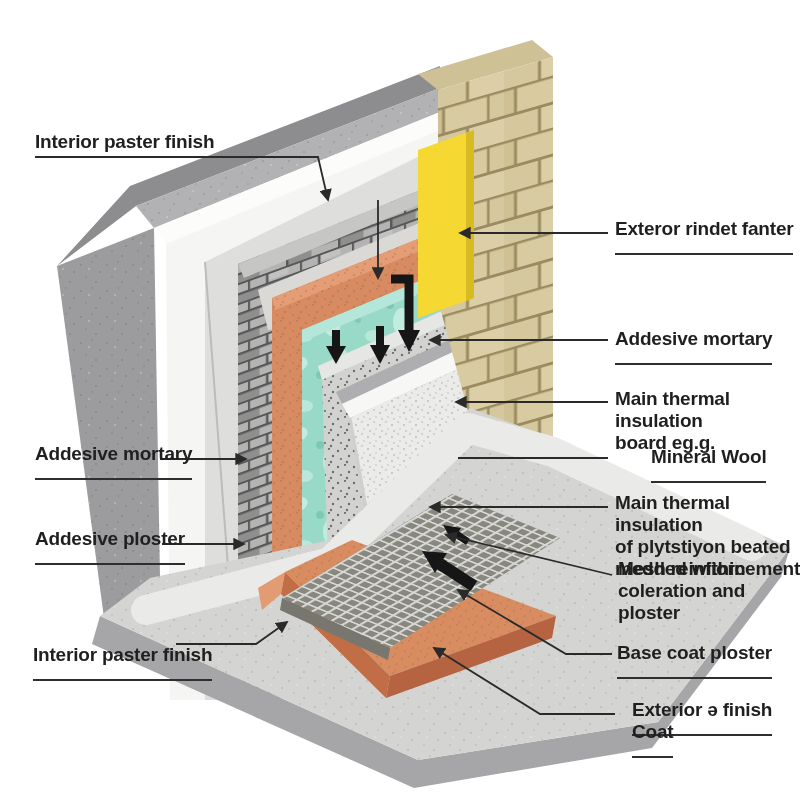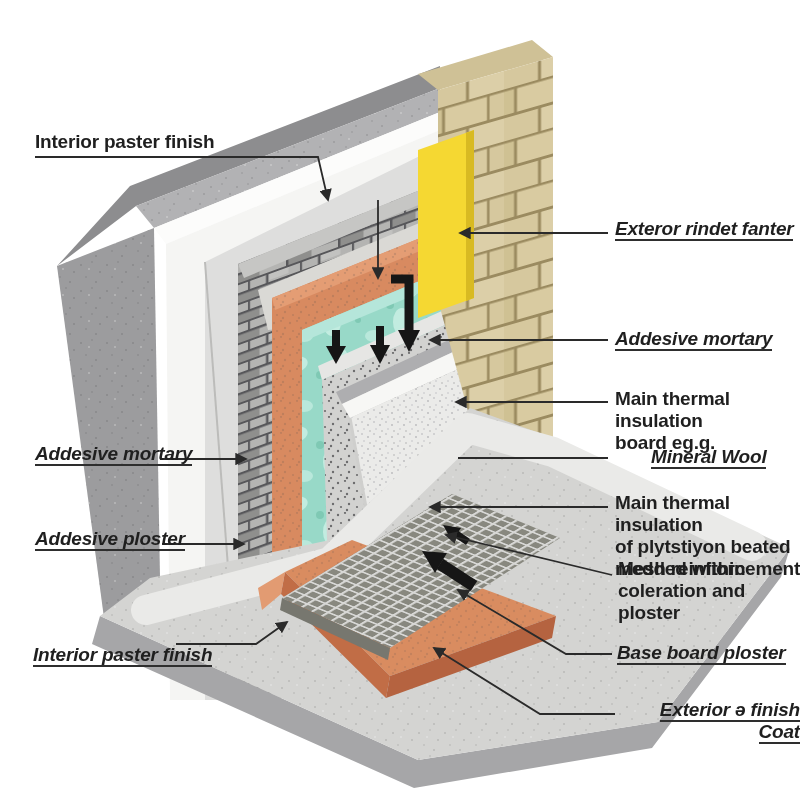--- a/index.html
+++ b/index.html
@@ -1,21 +1,21 @@
 <!DOCTYPE html>
 <html><head>
 <meta charset="utf-8">
 <style>
   html,body{margin:0;padding:0;background:#ffffff;}
   #stage{position:relative;width:800px;height:800px;background:#ffffff;overflow:hidden;
          font-family:"Liberation Sans", sans-serif;}
   #scene{position:absolute;left:0;top:0;}
   .label{position:absolute;font-size:19px;font-weight:600;color:#1f1f1f;
          line-height:1.16;white-space:pre-line;letter-spacing:-0.2px;}
-  .label .u{border-bottom:2px solid #2e2e2e;padding-bottom:0;font-style:italic;}
+  .label .u{border-bottom:2px solid #2e2e2e;padding-bottom:14px;}
 </style>
 </head>
 <body>
 
 <div id="stage">
 <svg id="scene" width="800" height="800" viewBox="0 0 800 800">
   <defs>
     <marker id="arr" viewBox="0 0 10 10" refX="8.5" refY="5" markerWidth="7" markerHeight="7" orient="auto">
       <path d="M0,0 L10,5 L0,10 z" fill="#2a2a2a"></path>
     </marker>
@@ -168,15 +168,15 @@
 <div class="label" style="left:615px;top:328px;"><span class="u">Addesive mortary</span></div>
 <div class="label" style="left:615px;top:388px;width:185px;"><span>Main thermal insulation
 board eg.g.</span></div>
 <div class="label" style="left:615px;top:446px;margin-left:36px;"><span class="u">Mineral Wool</span></div>
 <div class="label" style="left:615px;top:492px;width:190px;"><span>Main thermal insulation
 of plytstiyon beated
 medded within</span></div>
 <div class="label" style="left:618px;top:558px;width:185px;"><span>Mesh reinfiorcement
 coleration and
 ploster</span></div>
-<div class="label" style="left:617px;top:642px;"><span class="u">Base board ploster</span></div>
-<div class="label" style="left:632px;top:699px;text-align:right;"><span class="u">Exterior ə finish Coat</span></div>
+<div class="label" style="left:617px;top:642px;"><span class="u">Base coat ploster</span></div>
+<div class="label" style="left:632px;top:699px;"><span class="u">Exterior ə finish Coat</span></div>
 </div>
 
 </body></html>

